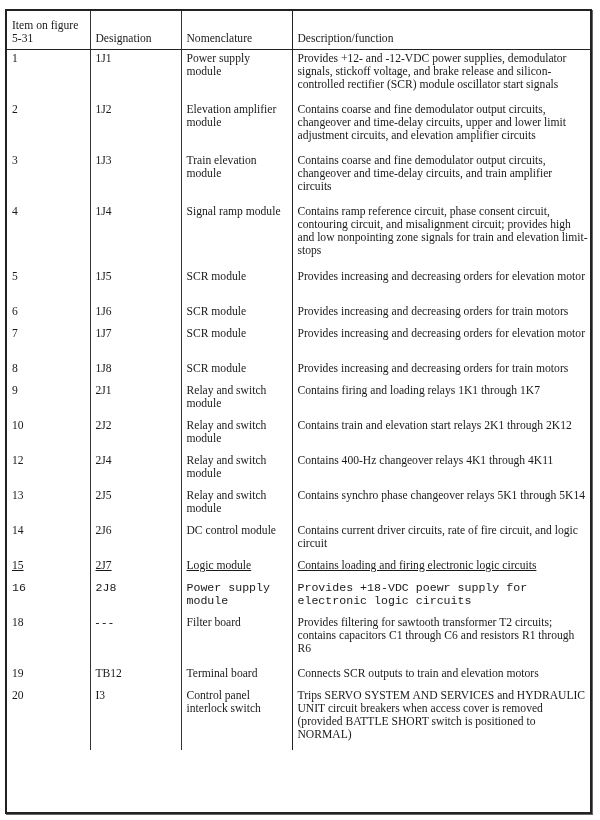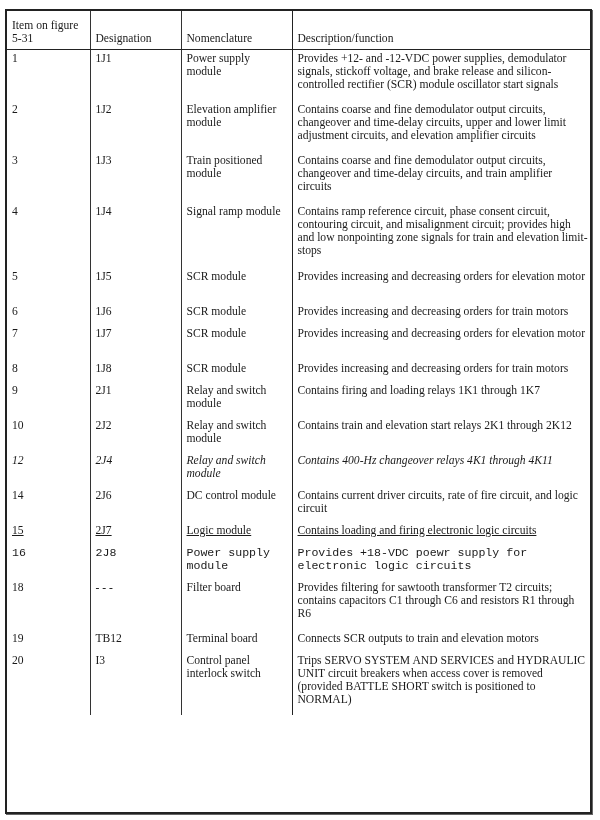--- a/index.html
+++ b/index.html
@@ -48,21 +48,21 @@
         </tr>
         <tr style="height: 51px;">
           <td>2</td>
           <td>1J2</td>
           <td>Elevation amplifier module</td>
           <td class="c4">Contains coarse and fine demodulator output circuits, changeover and time-delay circuits, upper and lower limit adjustment circuits, and elevation amplifier circuits</td>
         </tr>
         <tr style="height: 51px;">
           <td>3</td>
           <td>1J3</td>
-          <td>Train positioned module</td>
+          <td>Train elevation module</td>
           <td class="c4">Contains coarse and fine demodulator output circuits, changeover and time-delay circuits, and train amplifier circuits</td>
         </tr>
         <tr style="height: 65px;">
           <td>4</td>
           <td>1J4</td>
           <td>Signal ramp module</td>
           <td class="c4">Contains ramp reference circuit, phase consent circuit, contouring circuit, and misalignment circuit; provides high and low nonpointing zone signals for train and elevation limit-stops</td>
         </tr>
         <tr style="height: 35px;">
           <td>5</td>
@@ -93,25 +93,31 @@
           <td>2J1</td>
           <td>Relay and switch module</td>
           <td class="c4">Contains firing and loading relays 1K1 through 1K7</td>
         </tr>
         <tr style="height: 35px;">
           <td>10</td>
           <td>2J2</td>
           <td>Relay and switch module</td>
           <td class="c4">Contains train and elevation start relays 2K1 through 2K12</td>
         </tr>
-        <tr style="height: 35px; font-style: italic;">
+        <tr style="height: 35px;">
           <td>12</td>
           <td>2J4</td>
           <td>Relay and switch module</td>
           <td class="c4">Contains 400-Hz changeover relays 4K1 through 4K11</td>
+        </tr>
+        <tr style="height: 35px;">
+          <td>13</td>
+          <td>2J5</td>
+          <td>Relay and switch module</td>
+          <td class="c4">Contains synchro phase changeover relays 5K1 through 5K14</td>
         </tr>
         <tr style="height: 35px; padding-left: 16px;">
           <td>14</td>
           <td>2J6</td>
           <td>DC control module</td>
           <td class="c4">Contains current driver circuits, rate of fire circuit, and logic circuit</td>
         </tr>
         <tr style="height: 22px; text-decoration: underline;">
           <td>15</td>
           <td>2J7</td>

